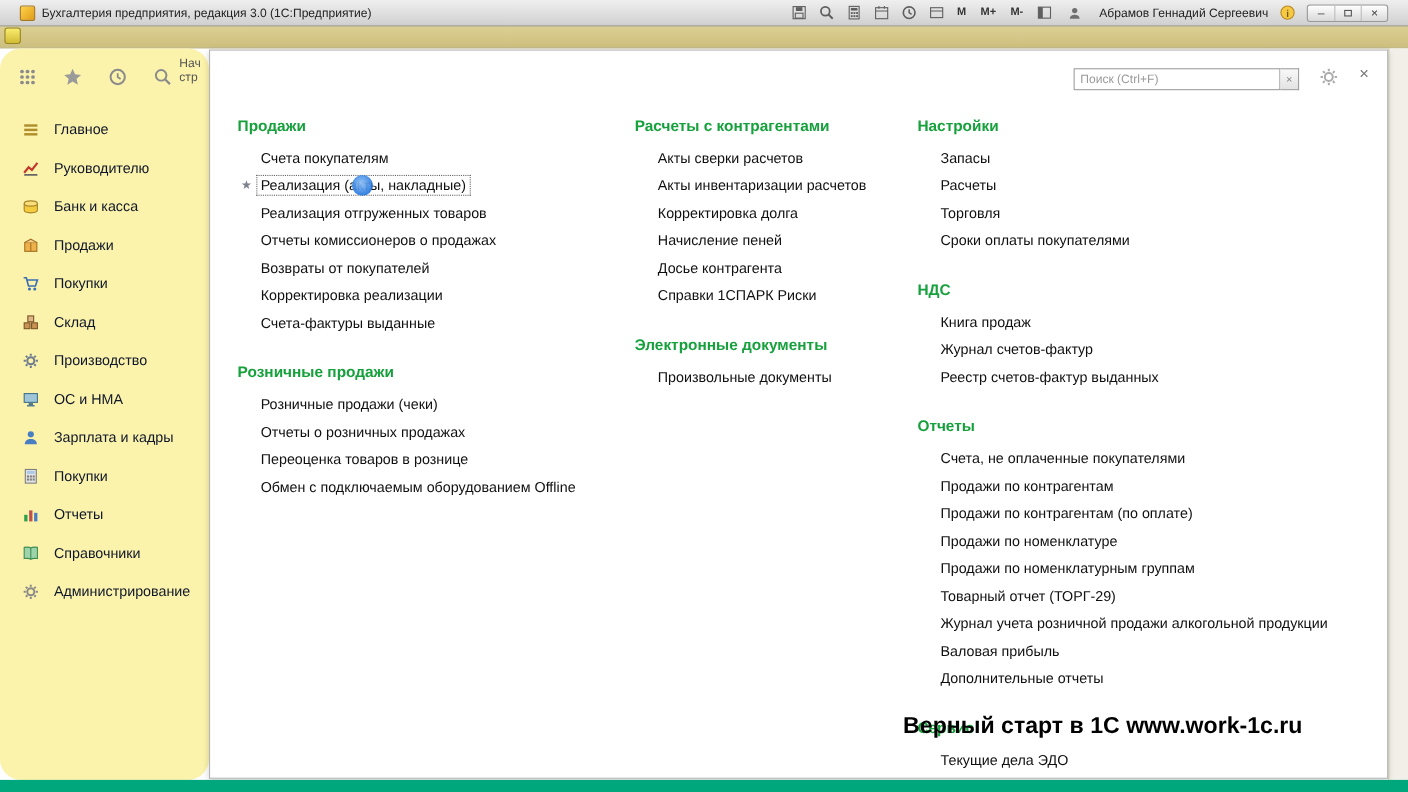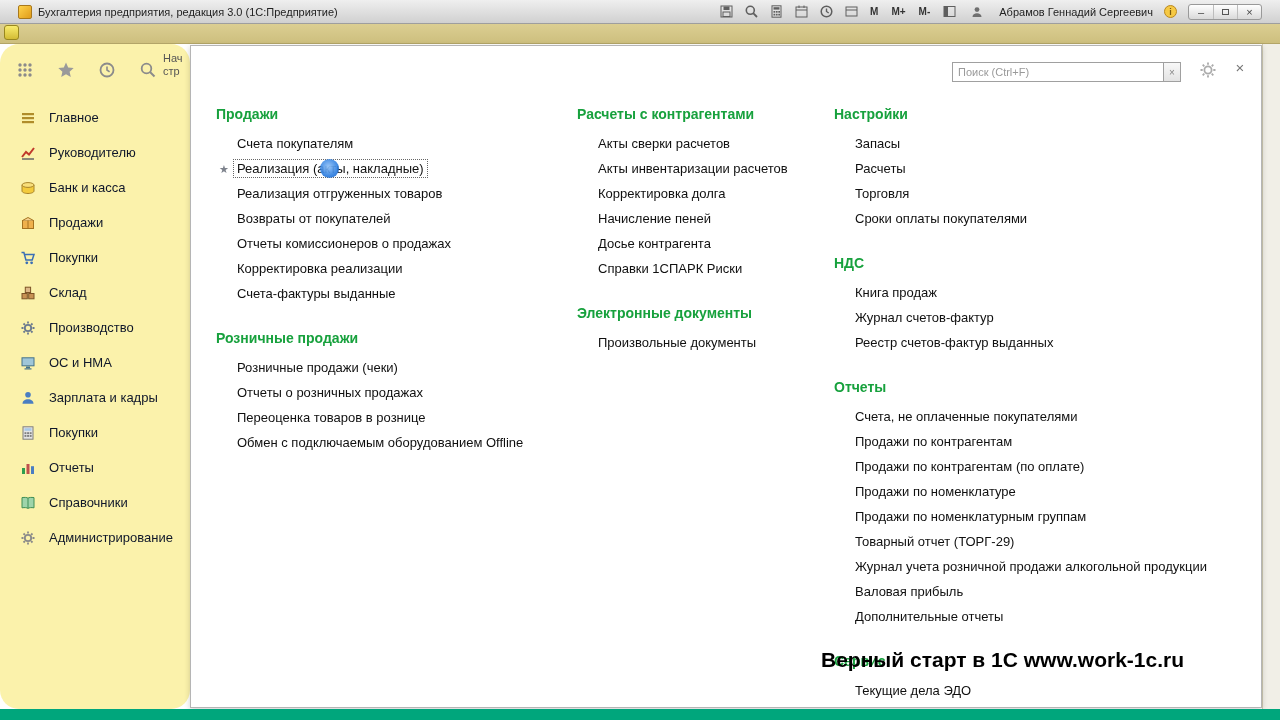--- a/index.html
+++ b/index.html
@@ -41,21 +41,21 @@
   .nav-item { height:35px; display:flex; align-items:center; gap:13px; padding-left:20px;
     font-size:13px; color:#0f172a; cursor:pointer; }
   .nav-icon { width:16px; height:16px; flex:0 0 auto; }
   
   .right-strip { position:absolute; top:44px; right:0; width:18px; bottom:11px;
     background:#f1efe7; border-left:1px solid #cfcab2; z-index:2; }
   
   .panel { position:absolute; left:190px; top:45px; width:1072px; bottom:12px; background:#fff;
     border:1px solid #b5b5b5; z-index:4; overflow:hidden; box-shadow:0 2px 6px rgba(0,0,0,.18); }
   .search-wrap { position:absolute; top:16px; right:80px; display:flex; }
-  .search-input { width:212px; height:20px; border:1px solid #a0a0a0; font-size:11px; padding:0 5px;
+  .search-input { width:188px; height:20px; border:1px solid #a0a0a0; font-size:11px; padding:0 5px;
     color:#333; background:#fff; font-family:"Liberation Sans", sans-serif; }
   .search-input::placeholder { color:#9a9a9a; }
   .search-clear { width:17px; height:20px; border:1px solid #a0a0a0; border-left:none; color:#888; font-size:10px;
     background:linear-gradient(#f8f8f8,#e3e3e3); display:flex; align-items:center; justify-content:center; cursor:pointer; }
   .gear-btn { position:absolute; top:15px; right:44px; cursor:pointer; }
   .panel-close { position:absolute; top:13px; right:12px; font-size:15px; color:#777; width:18px; text-align:center; cursor:pointer; }
   .col { position:absolute; top:60px; }
   .col1 { left:25px;  width:345px; }
   .col2 { left:386px; width:250px; }
   .col3 { left:643px; width:425px; }
@@ -348,22 +348,22 @@
     </span>
   <span class="panel-close">×</span>
 
   <div class="col col1">
     <div class="section">
       <div class="section-title">Продажи</div>
       <div>
           <a class="menu-link"><span class="label">Счета покупателям</span></a>
           <a class="menu-link selected"><span class="fav-star">★</span><span class="label">Реализация (акты, накладные)</span><span class="cursor-halo"></span></a>
           <a class="menu-link"><span class="label">Реализация отгруженных товаров</span></a>
+          <a class="menu-link"><span class="label">Отчеты комиссионеров о продажах</span></a>
           <a class="menu-link"><span class="label">Возвраты от покупателей</span></a>
-          <a class="menu-link"><span class="label">Отчеты комиссионеров о продажах</span></a>
           <a class="menu-link"><span class="label">Корректировка реализации</span></a>
           <a class="menu-link"><span class="label">Счета-фактуры выданные</span></a>
         </div>
     </div>
     <div class="section">
       <div class="section-title">Розничные продажи</div>
       <div>
           <a class="menu-link"><span class="label">Розничные продажи (чеки)</span></a>
           <a class="menu-link"><span class="label">Отчеты о розничных продажах</span></a>
           <a class="menu-link"><span class="label">Переоценка товаров в рознице</span></a>

